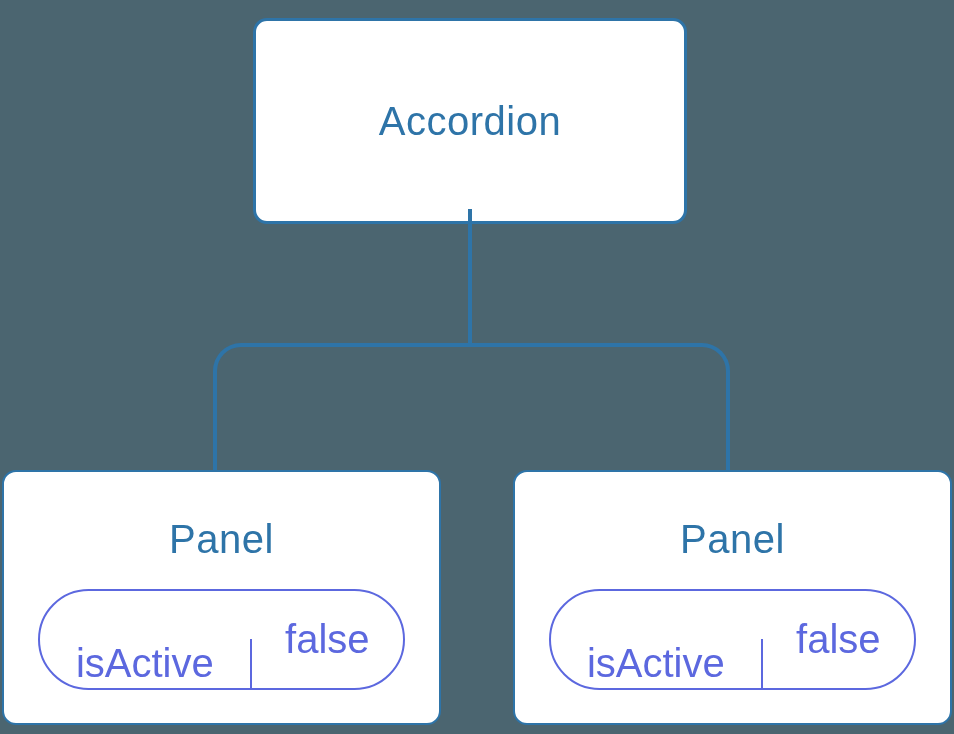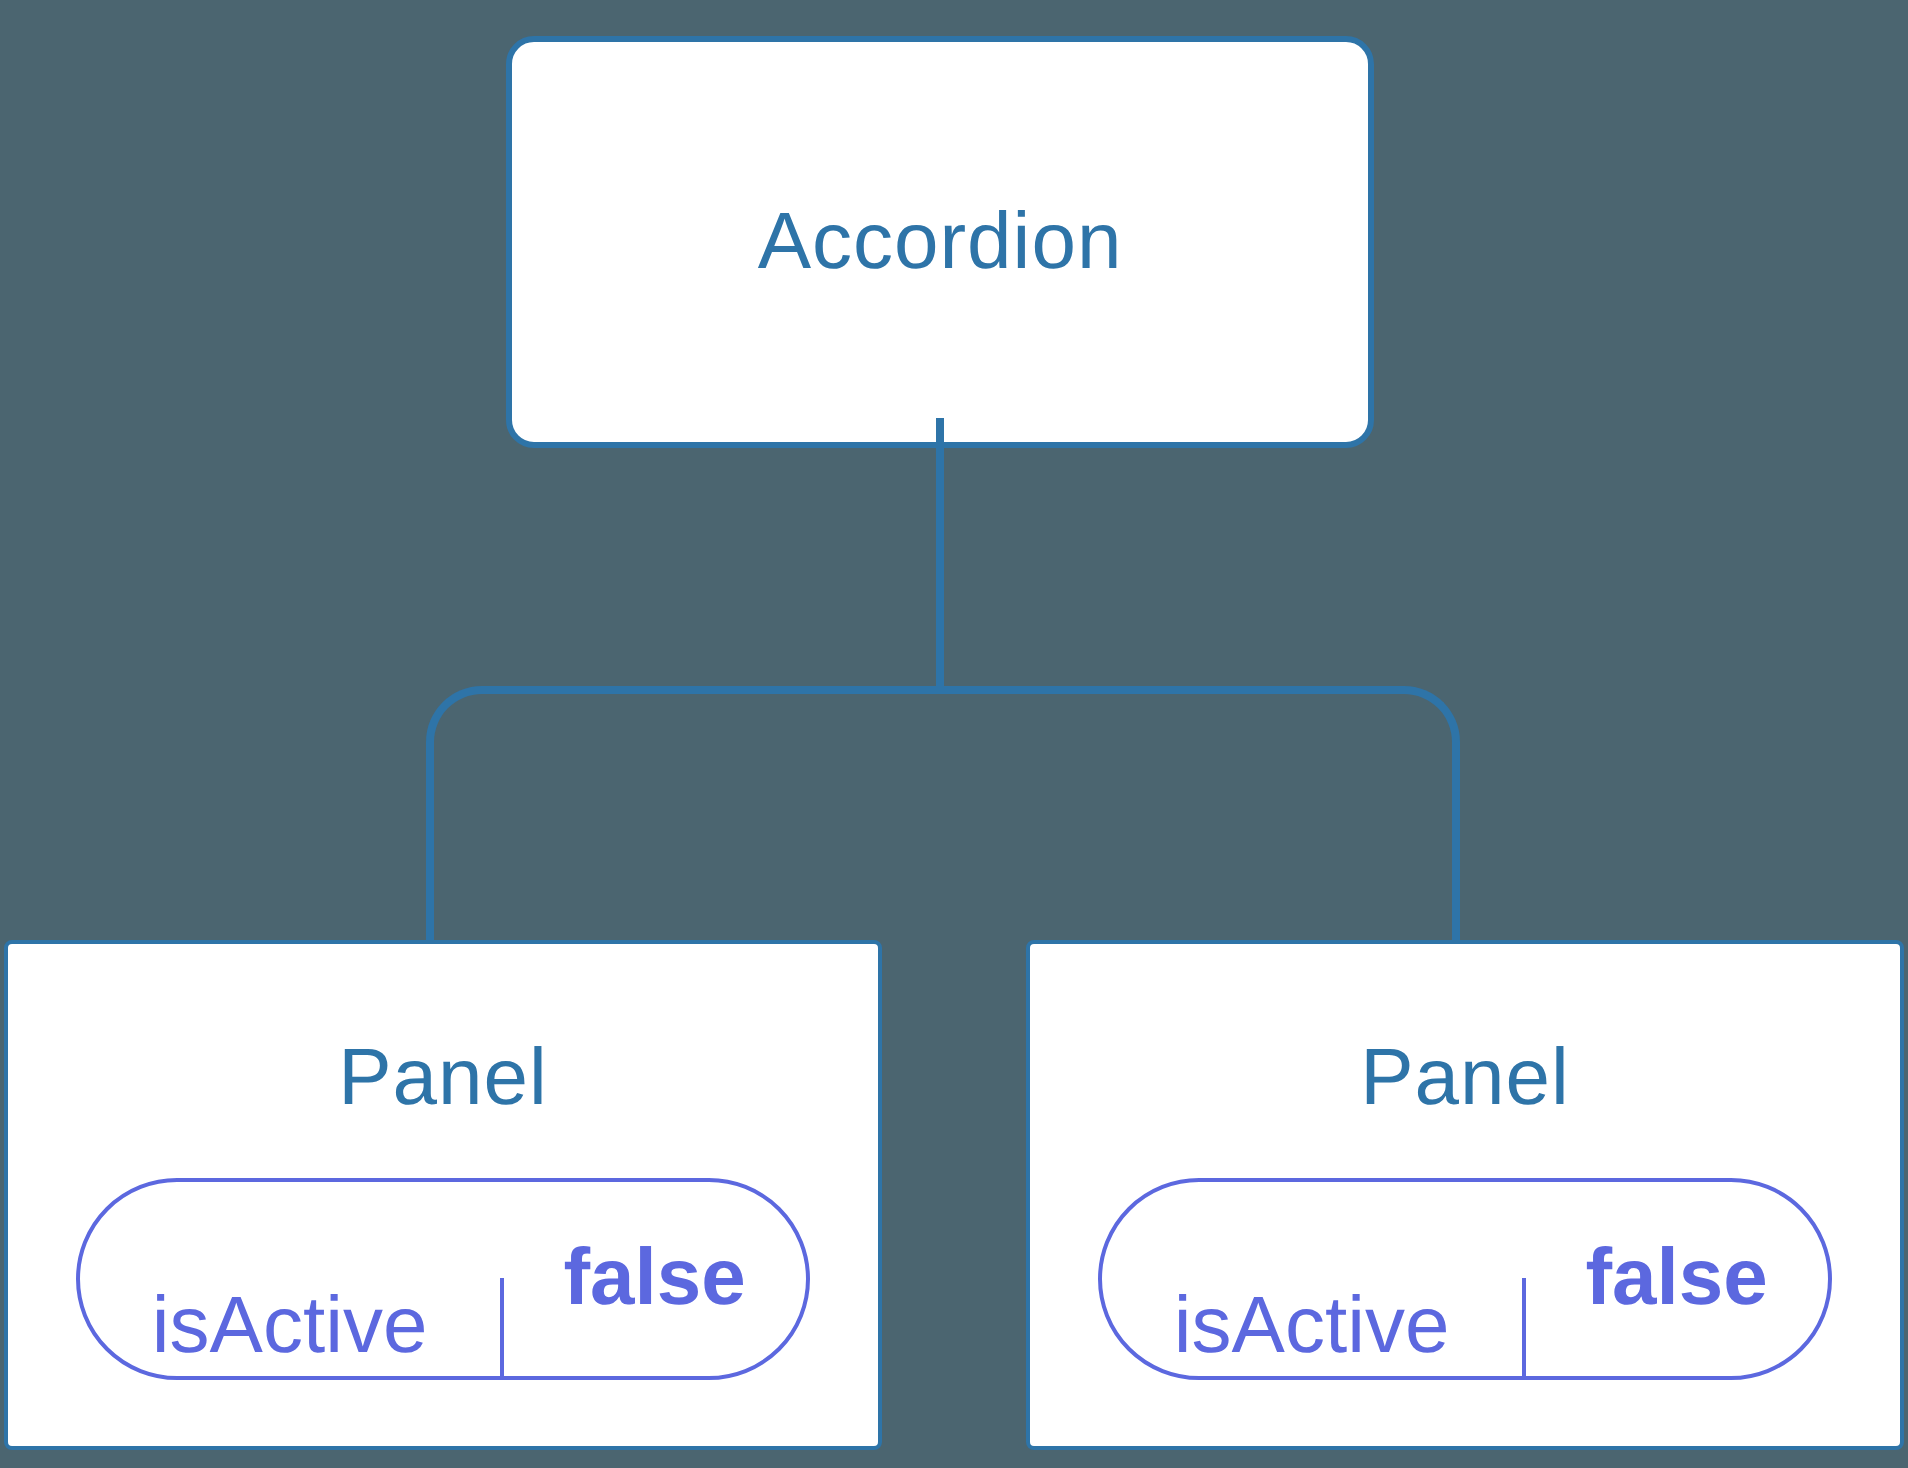--- a/index.html
+++ b/index.html
@@ -55,21 +55,21 @@
     border-right: 4px solid var(--node-stroke);
     border-radius: 28px 28px 0 0;
   }
   
   .panel {
     position: absolute;
     top: 470px;
     width: 439px; height: 255px;
     border: 2px solid var(--node-stroke);
     background: var(--node-fill);
-    border-radius: 4px;
+    border-radius: 14px;
     display: flex; flex-direction: column; align-items: center;
   }
   .panel-left  { left: 2px; }
   .panel-right { left: 513px; }
   .panel-title {
     margin-top: 43px;
     line-height: 48px;
     color: var(--node-text);
     font-size: 40px;
     font-weight: 500;
@@ -89,21 +89,21 @@
     display: flex; align-items: center; justify-content: center;
     color: var(--state-text);
     font-size: 40px;
     font-weight: 500;
   }
   .pill-key {
     flex: 0 0 58.3%;
     border-right: 2px solid var(--state-stroke);
     margin-top: 48px;
   }
-  .pill-value { flex: 1 1 auto; font-weight: bold; }
+  .pill-value { flex: 1 1 auto; }
 </style>
 </head>
 <body>
 
 <div class="stage">
 
   <div class="node node-root">
     <span class="node-label">Accordion</span>
   </div>
 

